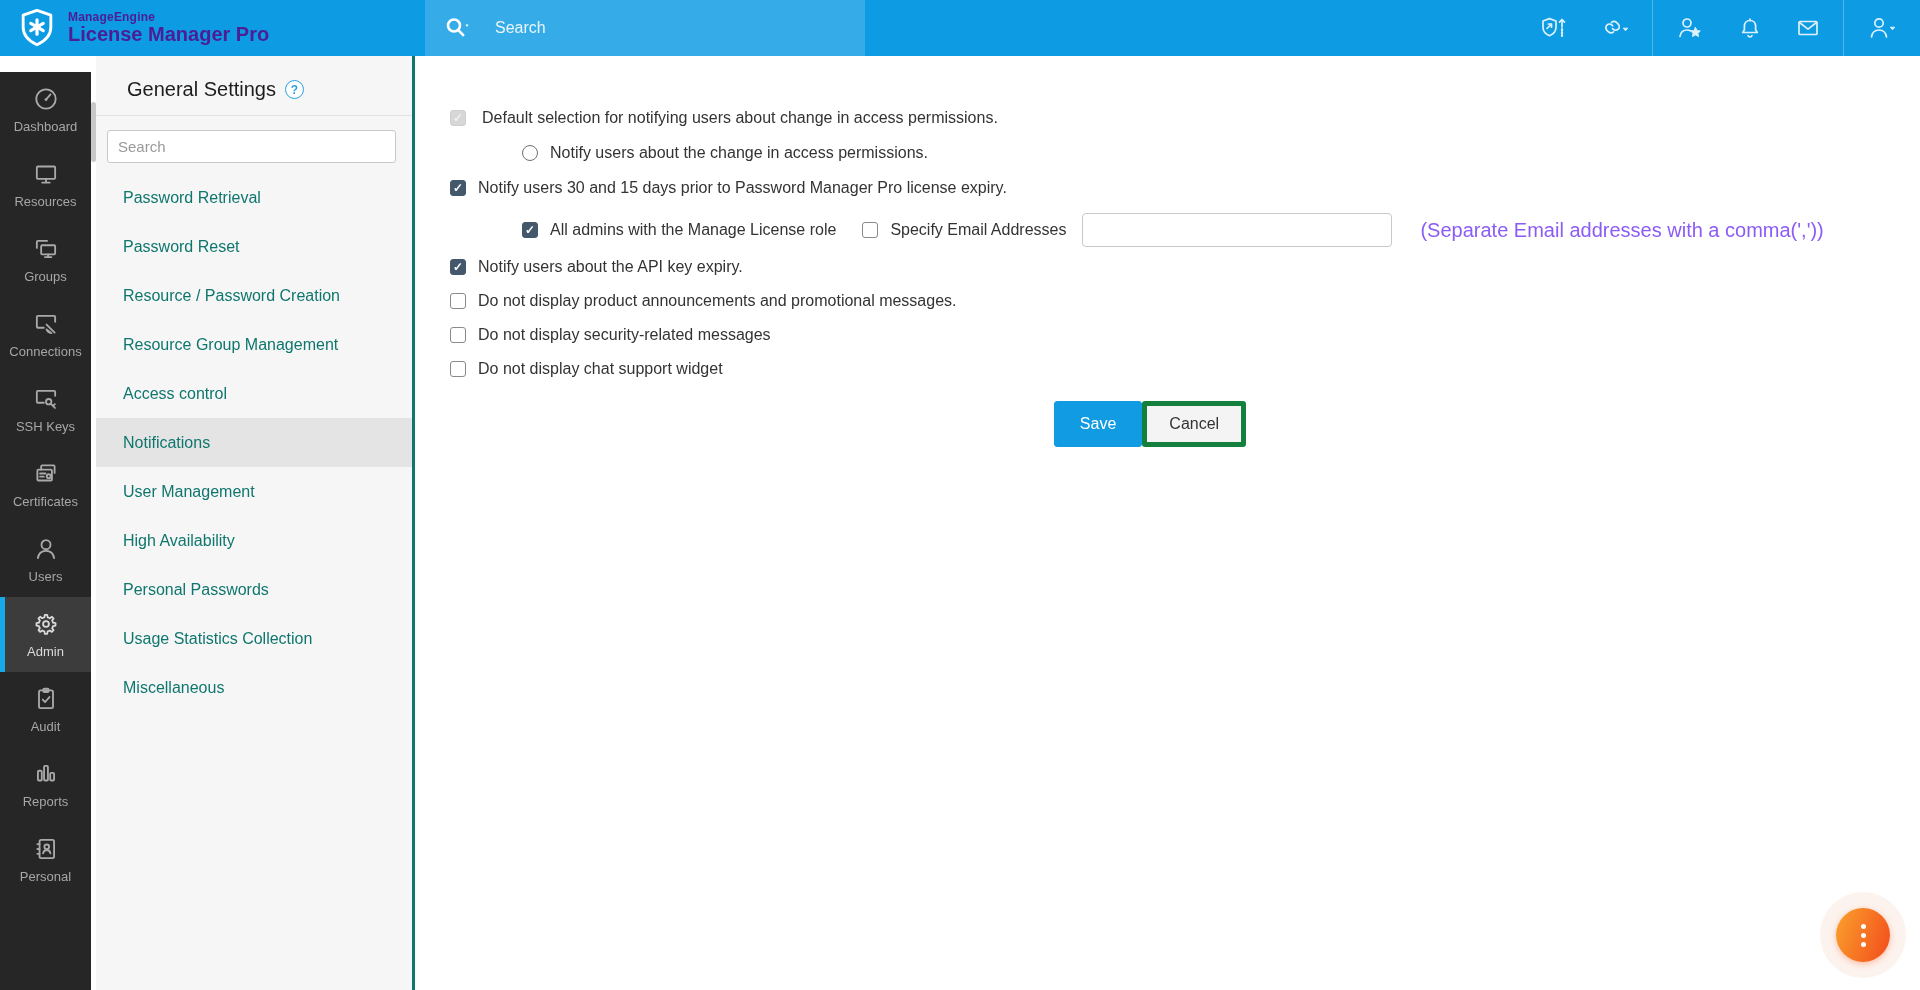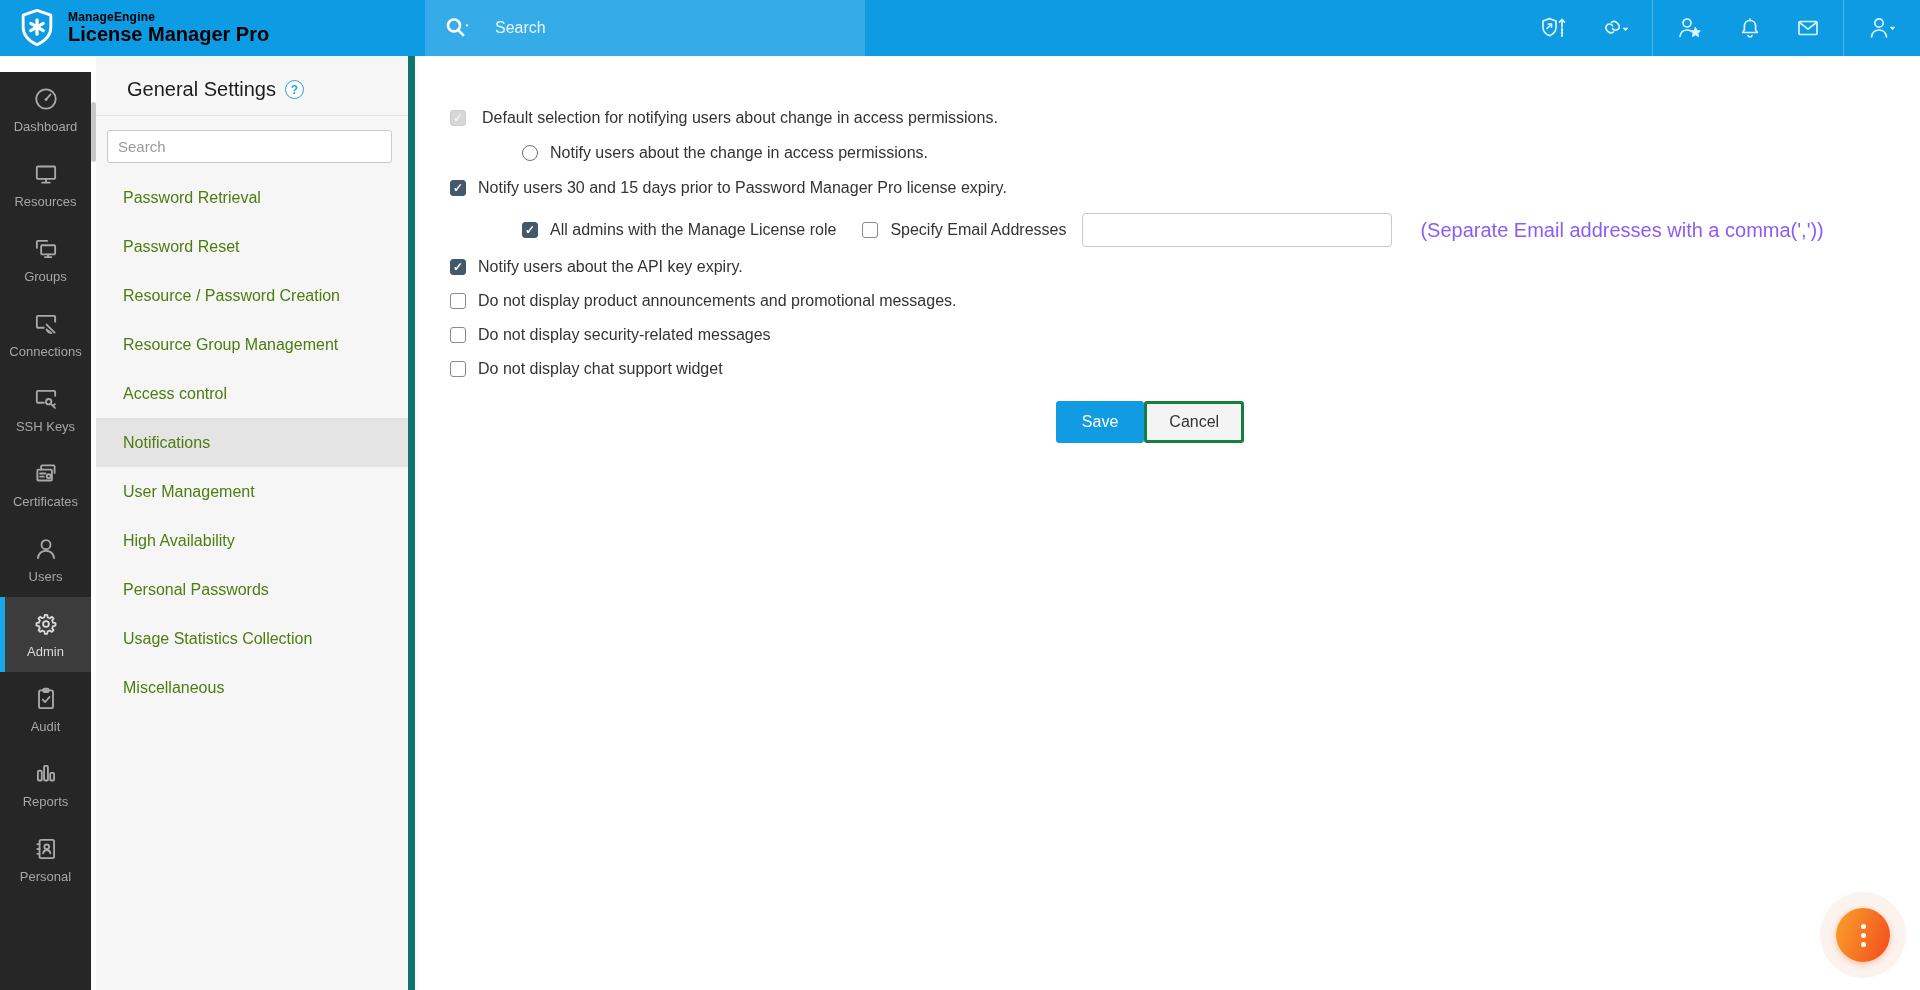--- a/index.html
+++ b/index.html
@@ -1,51 +1,51 @@
 <!DOCTYPE html>
 <html><head>
 <meta charset="utf-8">
 <style>
   * { margin:0; padding:0; box-sizing:border-box; }
   html,body { width:1920px; height:990px; overflow:hidden; font-family:"Liberation Sans", sans-serif; background:#fff; }
 
   
   .topbar { position:relative; height:56px; background:#0d9be4; display:flex; align-items:center; z-index:20; }
   .brand { display:flex; align-items:center; gap:10px; padding-left:16px; width:425px; flex:0 0 auto; }
-  .brand-text { color:#000000; line-height:1.05; }
+  .brand-text { color:#4c1d95; line-height:1.05; }
   .brand-small { font-size:12px; font-weight:bold; letter-spacing:.2px; }
   .brand-large { font-size:20px; font-weight:bold; }
   .search-strip { position:absolute; left:425px; top:0; width:440px; height:56px; background:#35ace8; display:flex; align-items:center; padding:0 18px; }
   .search-strip .mag { display:flex; align-items:center; margin-right:22px; }
   .topbar-search-input { background:transparent; border:none; outline:none; color:#fff; font-size:16px; width:300px; font-family:"Liberation Sans",sans-serif; }
   .topbar-search-input::placeholder { color:#eaf6fd; opacity:1; }
   .topbar-icons { position:absolute; right:6px; top:0; height:56px; display:flex; align-items:center; }
   .tb-icon { padding:0 15px; height:56px; display:flex; align-items:center; cursor:pointer; color:#ddf1fc; }
   .tb-divider { width:1px; height:56px; background:rgba(255,255,255,.28); margin:0 6px; }
 
   
   .leftnav { position:absolute; left:0; top:72px; width:91px; height:934px; background:#262626; z-index:10; }
   .leftnav-item { position:relative; height:75px; display:flex; flex-direction:column; align-items:center; justify-content:center; gap:6px; cursor:pointer; color:#a9a9a9; }
   .leftnav-item .lbl { font-size:13px; color:#a6a6a6; }
   .leftnav-item.active { background:#3c3c3c; color:#d9d9d9; }
   .leftnav-item.active .lbl { color:#d9d9d9; }
   .leftnav-item.active::before { content:""; position:absolute; left:0; top:0; bottom:0; width:5px; background:#18a8ea; }
 
   
-  .panel { position:absolute; left:91px; top:56px; width:324px; height:934px; background:#f6f6f6; border-right:7px solid #0f766e; }
+  .panel { position:absolute; left:91px; top:56px; width:324px; height:934px; background:#f6f6f6; border-right:3px solid #0f766e; }
   .panel-scrollbar { position:absolute; left:0; top:0; bottom:0; width:5px; background:#ffffff; }
   .panel-scrollbar .thumb { position:absolute; top:46px; left:0; width:5px; height:60px; background:#c8c8c8; border-radius:3px; }
   .panel-header { padding:22px 0 14px 36px; border-bottom:1px solid #e2e2e2; display:flex; align-items:center; gap:9px; }
   .panel-title { font-size:20px; color:#1d1d1d; }
   .help-badge { width:19px; height:19px; border:1px solid #2b9fe0; border-radius:50%; color:#2b9fe0; font-size:12px; font-weight:bold; display:flex; align-items:center; justify-content:center; cursor:pointer; background:#fff; }
   .panel-search { margin:14px 16px 10px 16px; }
   .panel-search input { width:100%; height:33px; border:1px solid #c9c9c9; border-radius:3px; padding:0 10px; font-size:15px; color:#333; background:#fff; font-family:"Liberation Sans",sans-serif; outline:none; }
   .panel-search input::placeholder { color:#9a9a9a; opacity:1; }
   .panel-menu { margin-top:4px; }
-  .panel-menu-item { height:49px; display:flex; align-items:center; padding-left:32px; font-size:16px; color:#4d7c0f; cursor:pointer; }
+  .panel-menu-item { height:49px; display:flex; align-items:center; padding-left:32px; font-size:16px; color:#0f766e; cursor:pointer; }
   .panel-menu-item.active { background:#e4e4e4; }
 
   
   .main { position:absolute; left:416px; top:56px; width:1504px; height:934px; background:#fff; }
   .content { padding:52px 0 0 34px; }
   .row { display:flex; align-items:center; margin-bottom:15px; min-height:20px; }
   .row.indent { margin-left:72px; }
   .row .label { font-size:16px; color:#333; margin-left:12px; }
   .row .label.pad { margin-left:16px; }
 
@@ -60,21 +60,21 @@
   .radio.selected { border-color:#44586b; }
   .radio.selected::after { content:""; position:absolute; left:3px; top:3px; width:8px; height:8px; border-radius:50%; background:#44586b; }
 
   .email-input { width:310px; height:34px; border:1px solid #c9c9c9; border-radius:4px; margin-left:16px; padding:0 10px; font-size:15px; color:#333; outline:none; background:#fff; font-family:"Liberation Sans",sans-serif; }
   .note { font-size:20px; color:#8b5cf6; margin-left:28px; }
   .gap-specify { margin-left:26px; }
 
   .btn-row { display:flex; justify-content:center; gap:0; margin-top:22px; width:1400px; }
   .btn { font-size:16px; border-radius:3px; cursor:pointer; font-family:"Liberation Sans",sans-serif; }
   .btn-save { background:#119be2; color:#fff; border:1px solid #119be2; padding:9px 25px; }
-  .btn-cancel { background:#f4f4f4; color:#333; border:3px solid #15803d; padding:9px 22px; }
+  .btn-cancel { background:#f4f4f4; color:#333; border:5px solid #15803d; padding:9px 22px; }
 
   
   .fab-halo { position:absolute; right:14px; bottom:12px; width:86px; height:86px; border-radius:50%; background:#fdf3ee; display:flex; align-items:center; justify-content:center; }
   .fab { width:54px; height:54px; border-radius:50%; background:linear-gradient(110deg,#faa22d 0%,#f4581e 85%); display:flex; flex-direction:column; align-items:center; justify-content:center; gap:4px; cursor:pointer; box-shadow:0 2px 6px rgba(244,88,30,.35); }
   .fab .dot { width:5px; height:5px; border-radius:50%; background:#fff; }
 
   svg { display:block; }
   .ic-stroke { stroke:currentColor; fill:none; stroke-width:1.7; stroke-linecap:round; stroke-linejoin:round; }
 </style>
 </head>

